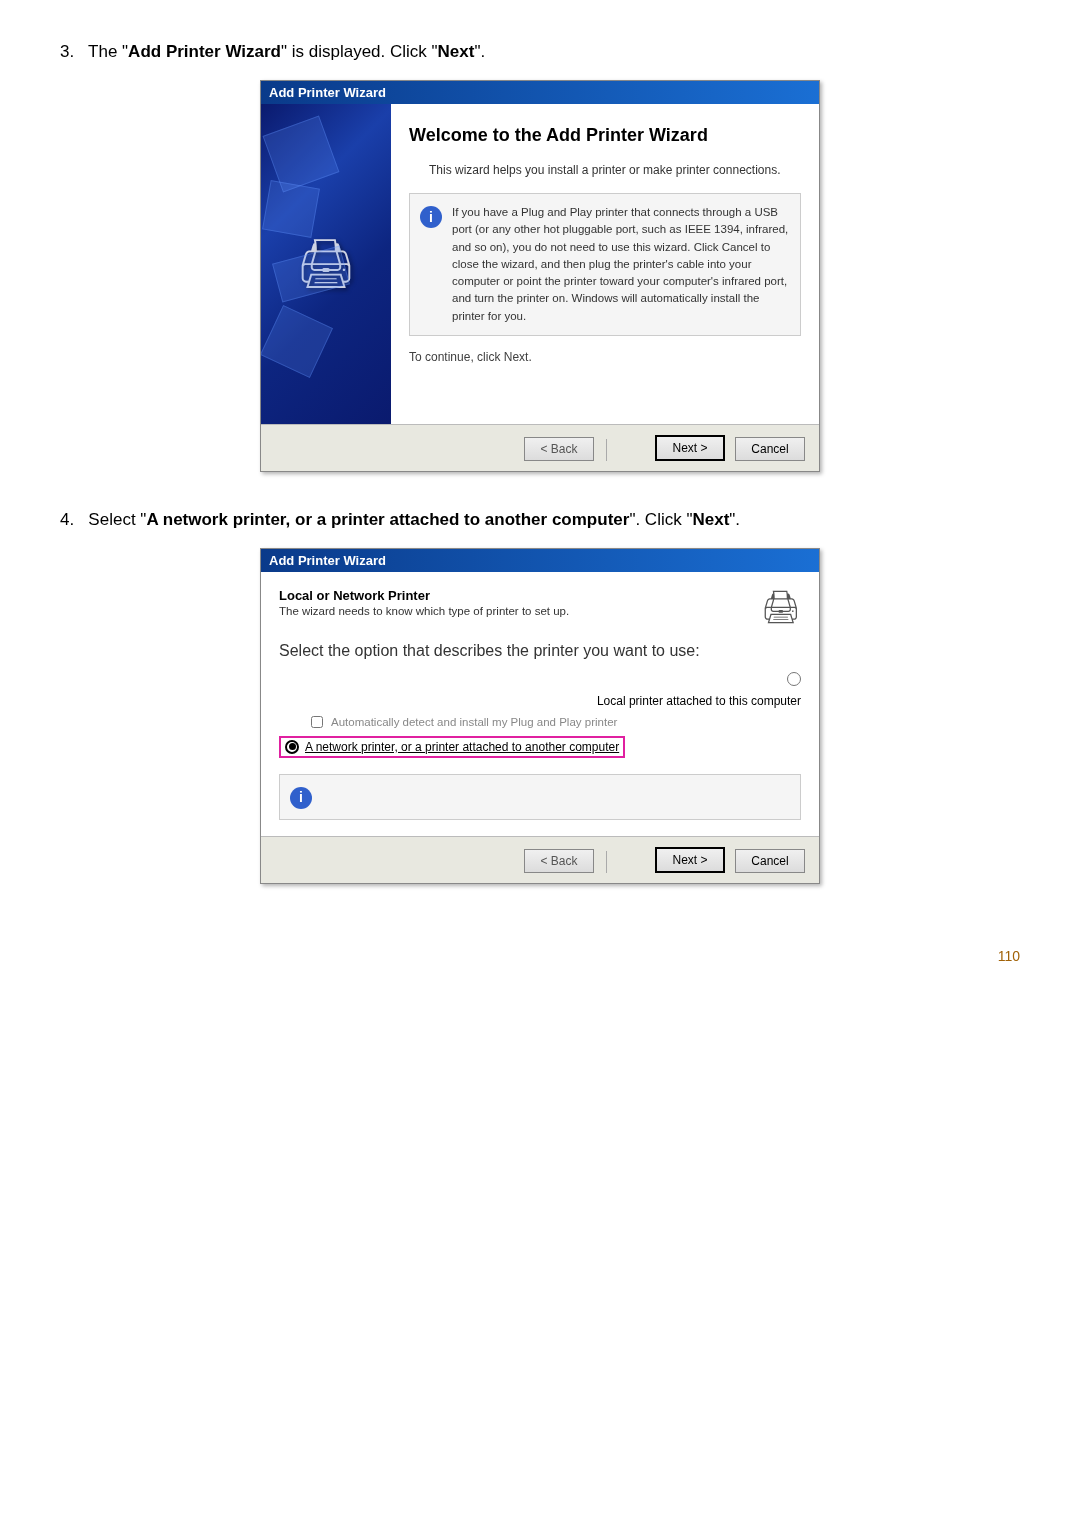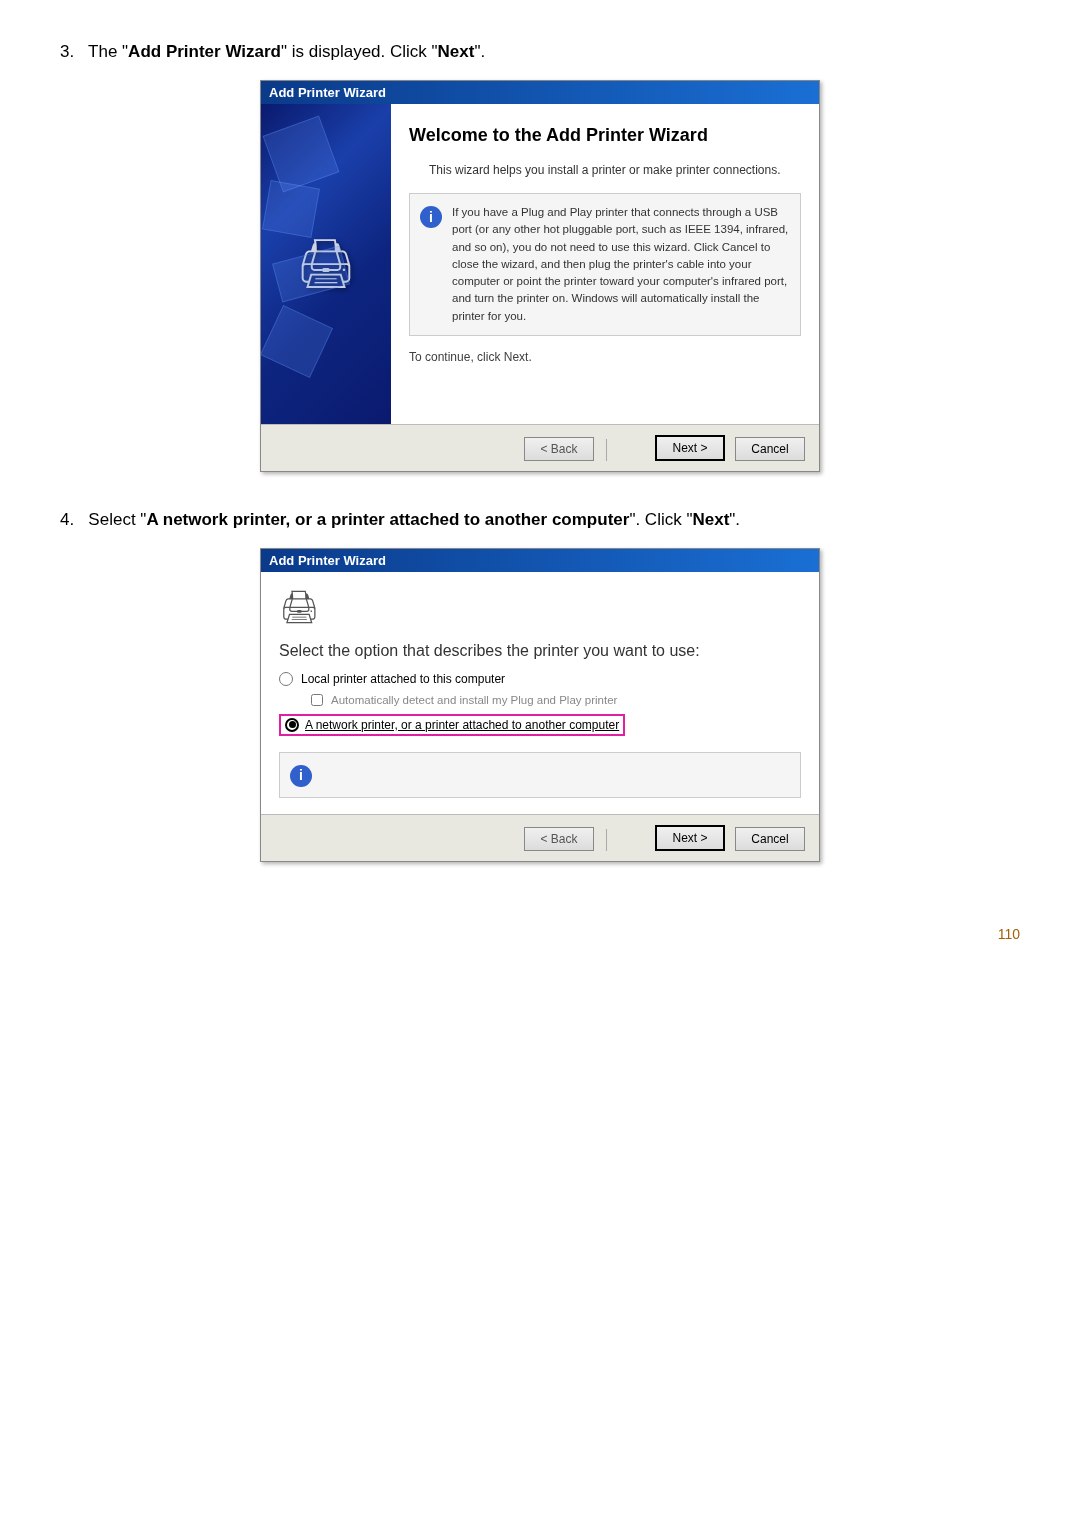--- a/index.html
+++ b/index.html
@@ -192,20 +192,21 @@
       margin-bottom: 12px;
       color: #333;
     }
 
     .radio-option {
       display: flex;
       align-items: flex-end;
       gap: 8px;
       margin-bottom: 8px;
       font-size: 12px;
+      flex-direction: column;
     }
 
     .radio-option input[type="radio"] {
       accent-color: #000;
       width: 14px;
       height: 14px;
     }
 
     .checkbox-option {
       display: flex;
@@ -341,20 +342,24 @@
   </p>
 
   <div class="wizard-box">
     <div class="wizard-titlebar">
       <span>Add Printer Wizard</span>
     </div>
 
     <div class="wizard-body-second">
 
       <div class="local-network-header">
+        <div>
+          <div class="local-network-title">Local or Network Printer</div>
+          <div class="local-network-subtitle">The wizard needs to know which type of printer to set up.</div>
+        </div>
         <div class="printer-icon-small">🖨</div>
       </div>
 
       <div class="option-desc">Select the option that describes the printer you want to use:</div>
 
       <div class="radio-option">
         <input type="radio" name="printer-type" style="">
         <label>Local printer attached to this computer</label>
       </div>
 

